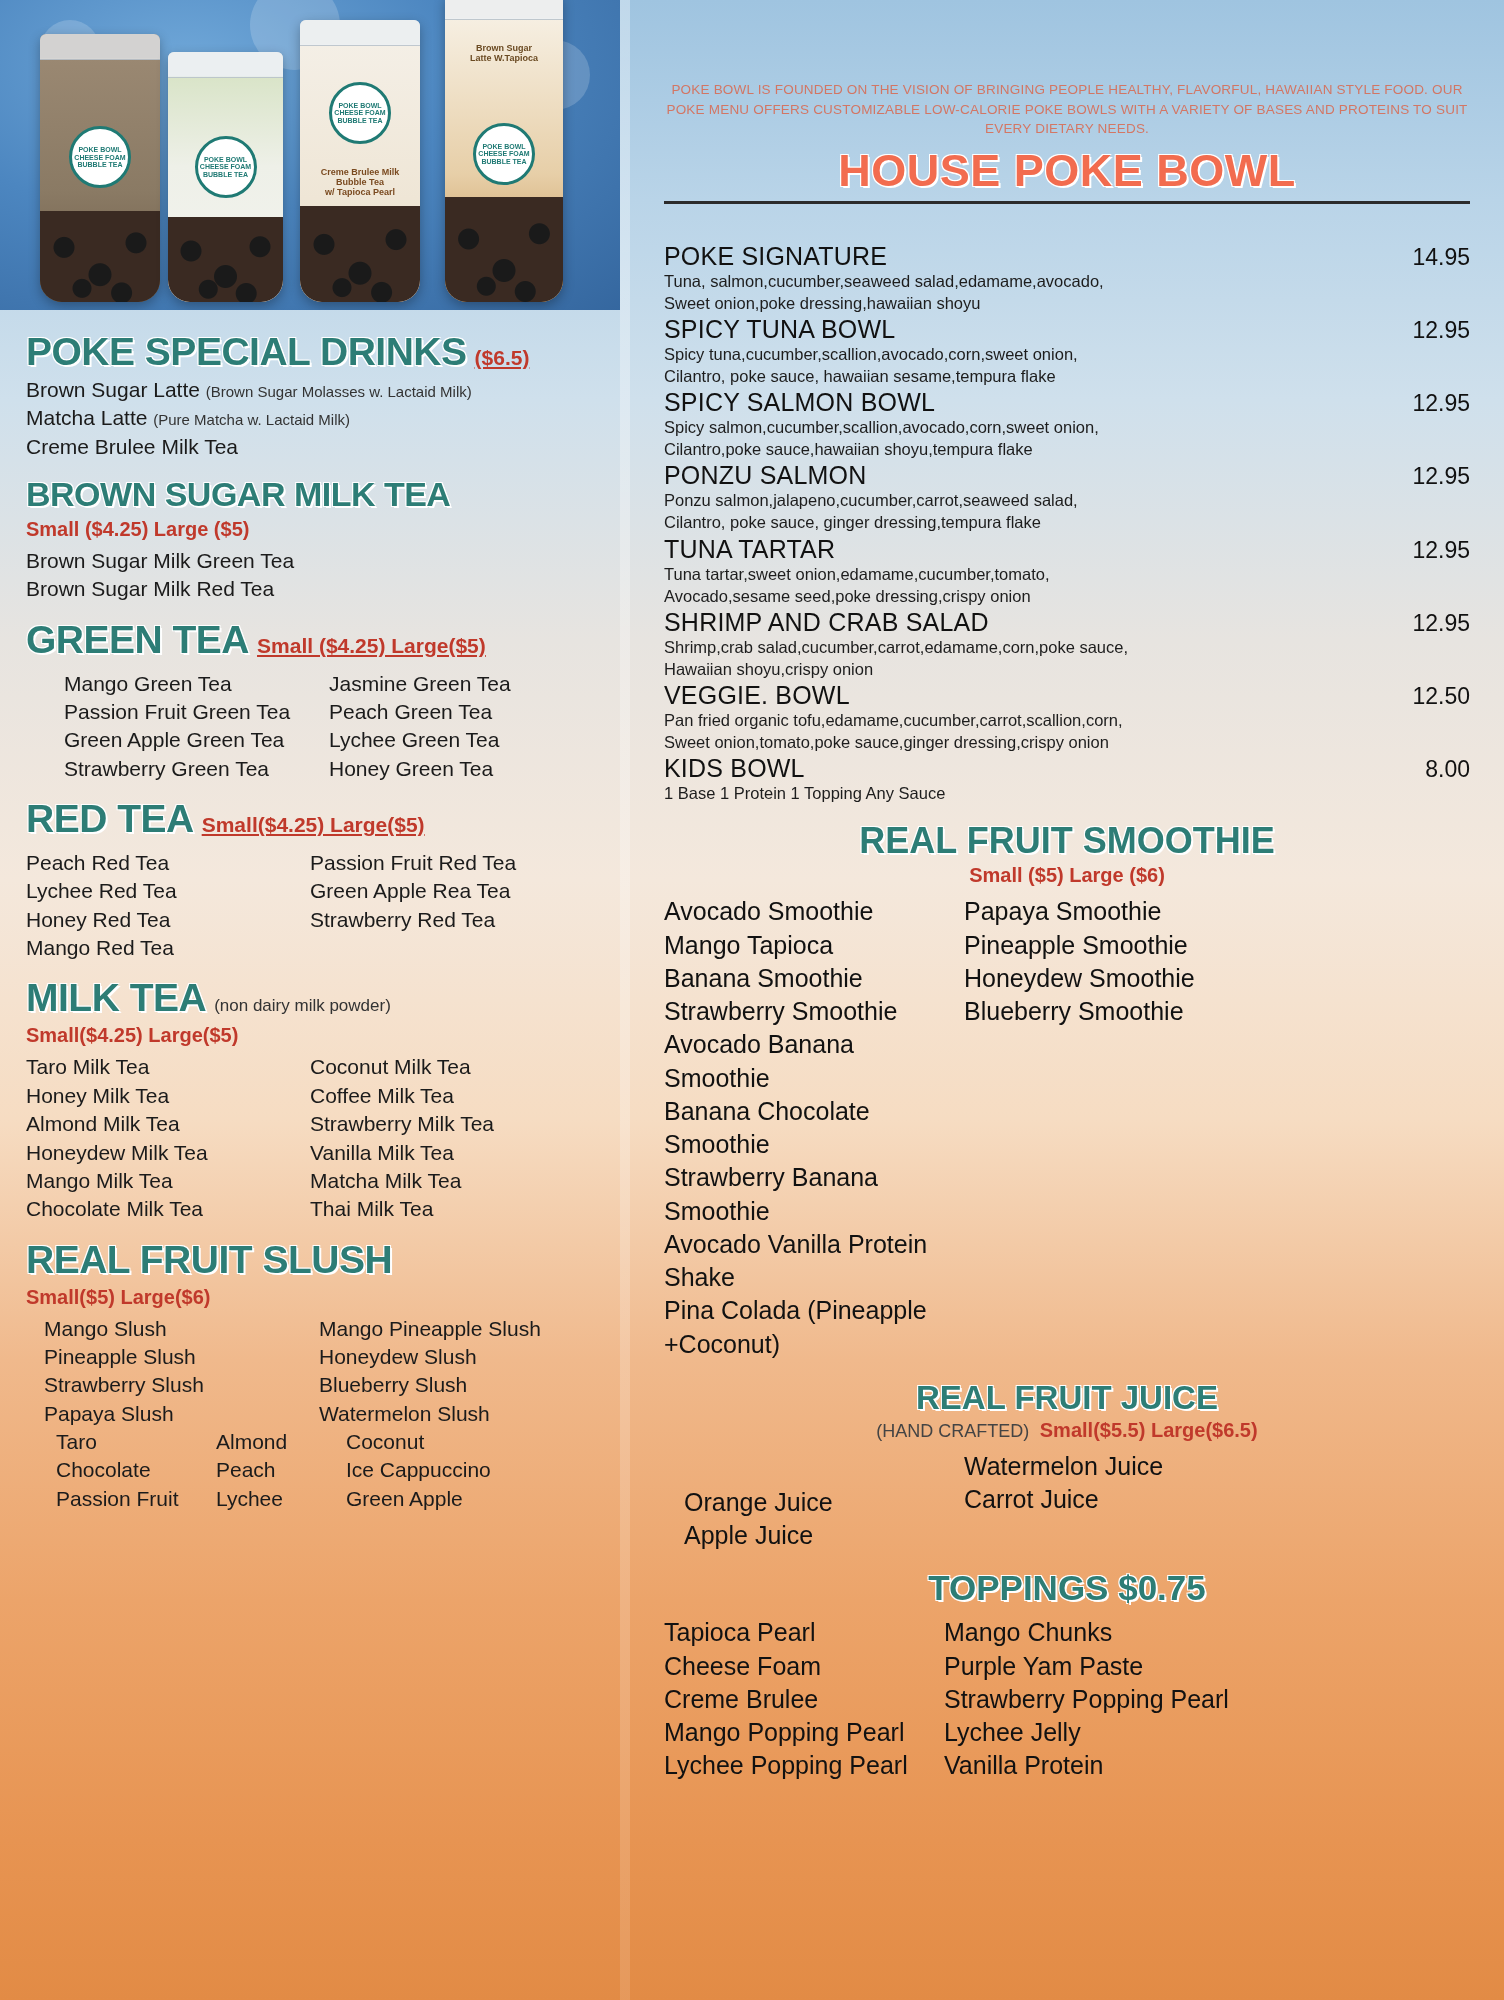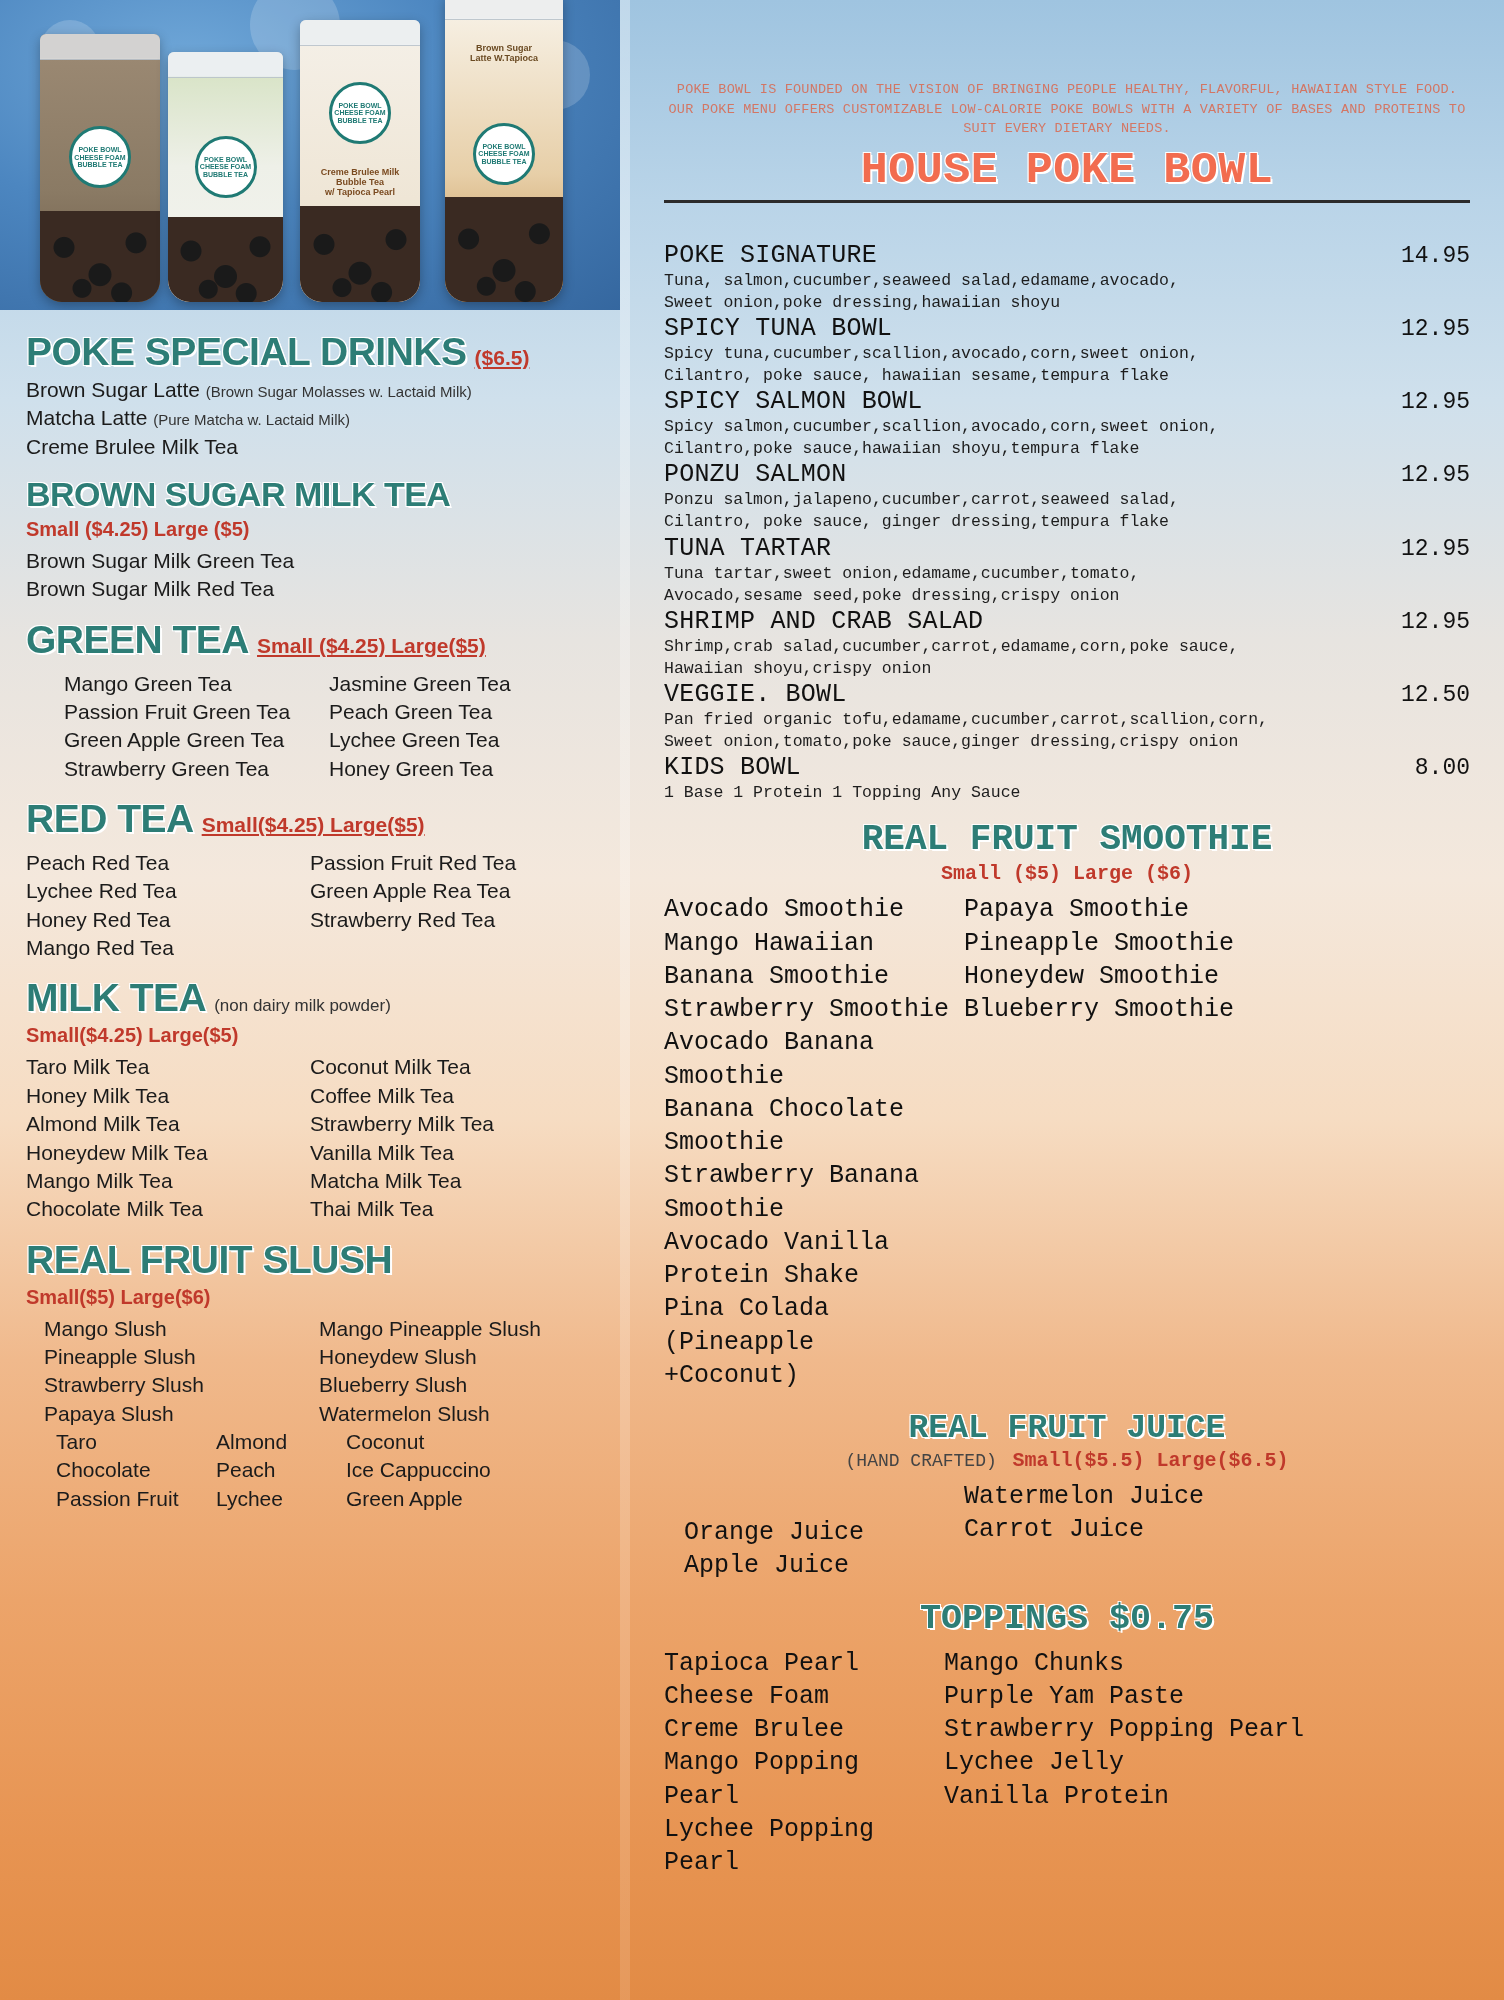--- a/index.html
+++ b/index.html
@@ -33,21 +33,20 @@
     width: 620px;
     position: relative;
   }
   .divider {
     width: 10px;
     background: linear-gradient(to bottom, rgba(255,255,255,0.35), rgba(255,255,255,0.12));
   }
   .right-col {
     flex: 1;
     position: relative;
-    font-family: Liberation Mono, monospace;
   }
 
   
   .photo {
     position: relative;
     height: 310px;
     width: 620px;
     overflow: hidden;
     background:
       radial-gradient(ellipse at 30% 20%, #6fa7d8 0%, #4c86c0 45%, #35679f 100%);
@@ -418,21 +417,21 @@
           </div>
         <div class="bowl-desc">1 Base  1 Protein  1 Topping  Any Sauce</div>
       </div>
     </div>
 
     <h2 class="center">REAL FRUIT SMOOTHIE</h2>
     <div class="center-price">Small ($5) Large ($6)</div>
     <div class="right-items two-col">
       <div style="flex:0 0 300px;">
         <div>Avocado Smoothie</div>
-        <div>Mango Hawaiian</div>
+        <div>Mango Tapioca</div>
         <div>Banana Smoothie</div>
         <div>Strawberry Smoothie</div>
         <div>Avocado Banana Smoothie</div>
         <div>Banana Chocolate Smoothie</div>
         <div>Strawberry Banana Smoothie</div>
         <div>Avocado Vanilla Protein Shake</div>
         <div>Pina Colada (Pineapple +Coconut)</div>
       </div>
       <div>
         <div>Papaya Smoothie</div>

